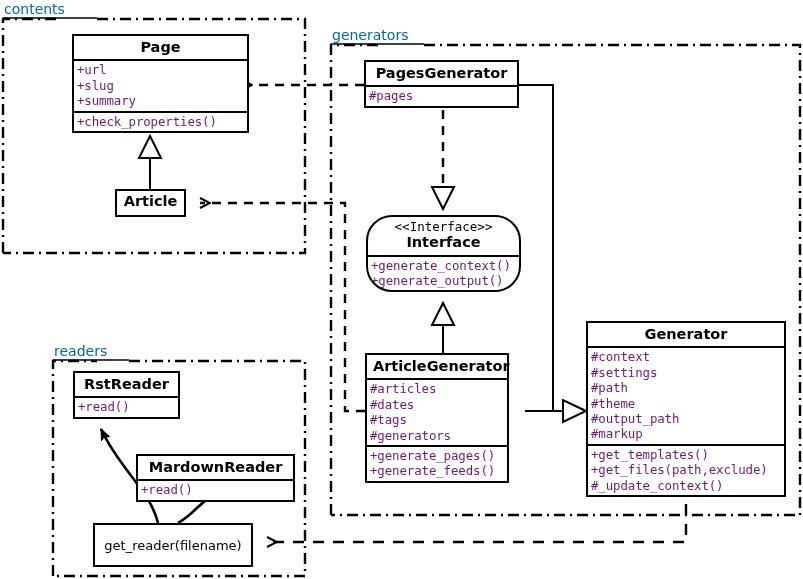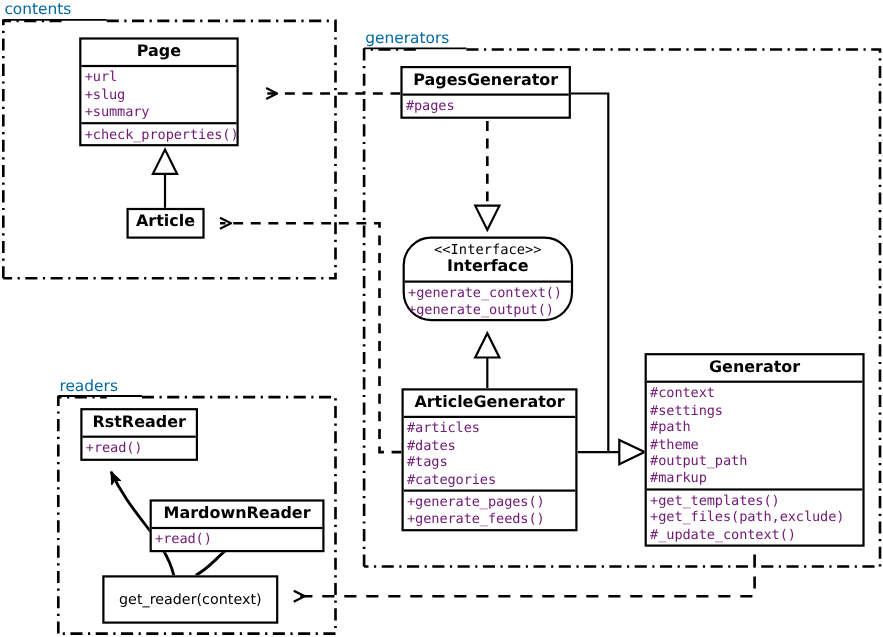--- a/index.html
+++ b/index.html
@@ -163,21 +163,21 @@
       <path d="M 178 523 C 196 513 200 500 222 490" fill="none" stroke="#000" stroke-width="2.6" marker-end="url(#solid-arrow)"></path>
     </g>
   </svg>
 
   <div class="pkg-label" style="left:4px; top:1px;">contents</div>
 
   <div class="pkg-label" style="left:332px; top:27px;">generators</div>
 
   <div class="pkg-label" style="left:54px; top:343px;">readers</div>
 
-  <div class="uml-box" style="left:72px; top:34px; width:145px;">
+  <div class="uml-box" style="left:72px; top:34px; width:177px;">
     <div class="uml-title">Page</div>
     <div class="uml-sep uml-compartment">
       <div class="uml-member">+url</div>
       <div class="uml-member">+slug</div>
       <div class="uml-member">+summary</div>
     </div>
     <div class="uml-sep uml-compartment">
       <div class="uml-member">+check_properties()</div>
     </div>
   </div>
@@ -197,27 +197,27 @@
     <div style="padding:3px 4px 4px 4px;">
       <div class="uml-stereo">&lt;&lt;Interface&gt;&gt;</div>
       <div class="uml-title" style="padding:0;">Interface</div>
     </div>
     <div class="uml-sep uml-compartment">
       <div class="uml-member">+generate_context()</div>
       <div class="uml-member">+generate_output()</div>
     </div>
   </div>
 
-  <div class="uml-box" style="left:365px; top:353px; width:160px;">
+  <div class="uml-box" style="left:365px; top:353px; width:144px;">
     <div class="uml-title">ArticleGenerator</div>
     <div class="uml-sep uml-compartment">
       <div class="uml-member">#articles</div>
       <div class="uml-member">#dates</div>
       <div class="uml-member">#tags</div>
-      <div class="uml-member">#categories</div>
+      <div class="uml-member">#generators</div>
     </div>
     <div class="uml-sep uml-compartment">
       <div class="uml-member">+generate_pages()</div>
       <div class="uml-member">+generate_feeds()</div>
     </div>
   </div>
 
   <div class="uml-box" style="left:586px; top:321px; width:200px;">
     <div class="uml-title">Generator</div>
     <div class="uml-sep uml-compartment">
@@ -243,16 +243,16 @@
   </div>
 
   <div class="uml-box" style="left:136px; top:454px; width:159px;">
     <div class="uml-title">MardownReader</div>
     <div class="uml-sep uml-compartment">
       <div class="uml-member">+read()</div>
     </div>
   </div>
 
   <div class="plain-box" style="left:93px; top:523px; width:160px; height:44px;">
-    <span class="plain-box-label">get_reader(context)</span>
+    <span class="plain-box-label">get_reader(filename)</span>
   </div>
 
 </div>
 
 </body></html>

